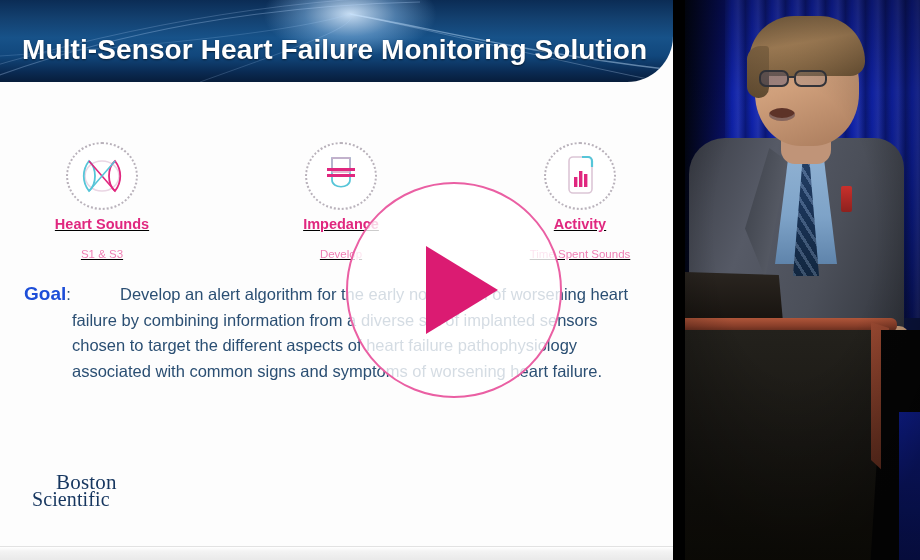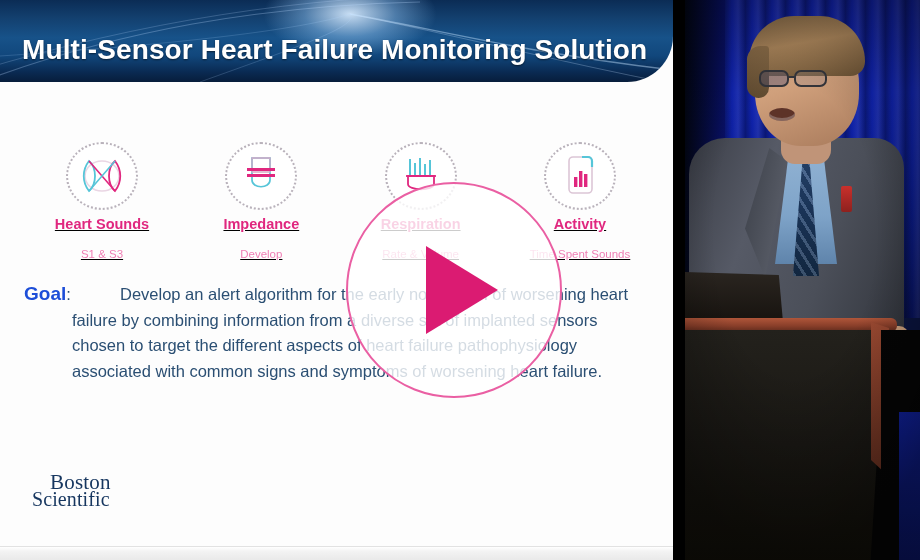--- a/index.html
+++ b/index.html
@@ -30,21 +30,21 @@
   .sensor-sub{margin-top:16px;font-size:11.5px;color:#ef7fb4;white-space:nowrap;line-height:1.05;}
 
   
   #goal-block{position:absolute;left:24px;top:281px;width:620px;}
   #goal-line{font-size:16.5px;color:#2b4f73;line-height:25.6px;}
   #goal-label{font-size:19px;font-weight:bold;color:#1d4ed8;}
   #goal-body{display:block;margin-left:48px;margin-top:-25.6px;text-indent:48px;}
 
   
   #bsc-logo{position:absolute;left:32px;top:472px;color:#16365f;font-family:"Liberation Serif",serif;line-height:1;}
-  #bsc-top{font-size:21px;letter-spacing:.2px;margin-left:18px;}
+  #bsc-top{font-size:21px;letter-spacing:.2px;margin-left:24px;}
   #bsc-bottom{font-size:20px;letter-spacing:.1px;margin-top:-4px;}
 
   
   #play-overlay{position:absolute;left:346px;top:182px;width:216px;height:216px;border-radius:50%;
     background:rgba(255,255,255,.80);border:2px solid #ea5fa3;box-sizing:border-box;
     display:flex;align-items:center;justify-content:center;cursor:pointer;}
   #play-triangle{width:0;height:0;border-style:solid;border-width:44px 0 44px 72px;
     border-color:transparent transparent transparent #db1b72;margin-left:16px;}
 
   
@@ -161,35 +161,20 @@
             <path d="M11,4 L29,4 L29,26 C29,35 11,35 11,26 Z" fill="none" stroke="#56c5d8" stroke-width="1.7"></path>
             <path d="M11,4 L29,4 L29,18 L11,18 Z" fill="none" stroke="#d9a8c5" stroke-width="1.3"></path>
             <rect x="6" y="14" width="28" height="3" fill="#e0277f"></rect>
             <rect x="6" y="20" width="28" height="3" fill="#e0277f"></rect>
           </svg>
         </div>
         <div class="sensor-name">Impedance</div>
         <div class="sensor-sub">Develop</div>
       </div>
 
-      <div class="sensor">
-        <div class="sensor-ring">
-          <svg width="42" height="44" viewBox="0 0 42 44">
-            <line x1="10" y1="5" x2="10" y2="22" stroke="#56c5d8" stroke-width="2"></line>
-            <line x1="15" y1="9" x2="15" y2="22" stroke="#56c5d8" stroke-width="2"></line>
-            <line x1="20" y1="4" x2="20" y2="22" stroke="#56c5d8" stroke-width="2"></line>
-            <line x1="25" y1="10" x2="25" y2="22" stroke="#56c5d8" stroke-width="2"></line>
-            <line x1="30" y1="6" x2="30" y2="22" stroke="#56c5d8" stroke-width="2"></line>
-            <path d="M8,22 L34,22 L34,30 C34,37 8,37 8,30 Z" fill="none" stroke="#e0277f" stroke-width="1.8"></path>
-            <line x1="6" y1="22" x2="36" y2="22" stroke="#e0277f" stroke-width="1.8"></line>
-          </svg>
-        </div>
-        <div class="sensor-name">Respiration</div>
-        <div class="sensor-sub">Rate &amp; Volume</div>
-      </div>
 
       <div class="sensor">
         <div class="sensor-ring">
           <svg width="40" height="46" viewBox="0 0 40 46">
             <rect x="9" y="4" width="23" height="36" rx="4" fill="none" stroke="#dcc6d6" stroke-width="1.6"></rect>
             <path d="M32,14 L32,8 C32,5.8 30.2,4 28,4 L22,4" fill="none" stroke="#56c5d8" stroke-width="2.2"></path>
             <rect x="14" y="24" width="3.4" height="10" fill="#e0277f"></rect>
             <rect x="19" y="18" width="3.4" height="16" fill="#e0277f"></rect>
             <rect x="24" y="21" width="3.4" height="13" fill="#e0277f"></rect>
           </svg>

